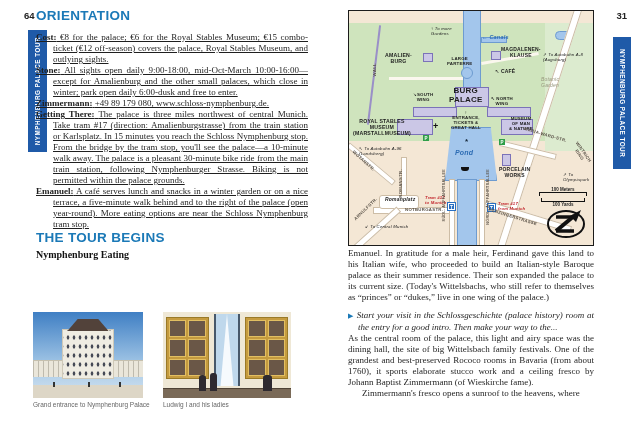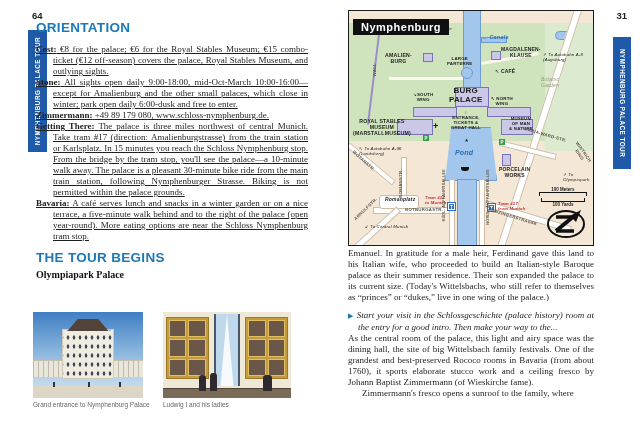--- a/index.html
+++ b/index.html
@@ -1,29 +1,29 @@
 <!DOCTYPE html>
 <html><head>
 <meta charset="utf-8">
 <style>
   html,body{margin:0;padding:0;background:#fff;}
   .spread{position:relative;width:640px;height:426px;background:#fff;overflow:hidden;
           font-family:"Liberation Serif",serif;color:#1f1f1f;}
   .page{position:absolute;top:0;width:320px;height:426px;}
   .page.left{left:0;} .page.right{left:320px;}
   .pagenum{position:absolute;top:10px;font-family:"Liberation Sans",sans-serif;font-weight:bold;font-size:9.5px;color:#222;}
-  .pagenum.l{left:32px;} .pagenum.r{right:13px;}
+  .pagenum.l{left:24px;} .pagenum.r{right:13px;}
   .tab{position:absolute;background:#1f5aa8;color:#fff;display:flex;align-items:center;justify-content:center;}
   .tab span{font-family:"Liberation Sans",sans-serif;font-weight:bold;font-size:6.3px;letter-spacing:.5px;writing-mode:vertical-rl;}
   .tab-left{left:28px;top:30px;width:19px;height:122px;}
   .tab-left span{transform:rotate(180deg);}
   .tab-right{left:293px;top:37px;width:18px;height:132px;}
-  .col{position:absolute;left:36px;top:20px;width:272px;}
+  .col{position:absolute;left:36px;top:8px;width:272px;}
   h1{font-family:"Liberation Sans",sans-serif;font-size:13.5px;color:#1b79b7;margin:0 0 9px;letter-spacing:.3px;}
-  h1.tour{margin-top:8px;margin-bottom:4px;}
+  h1.tour{margin-top:0;margin-bottom:4px;}
   h2.sub{font-size:10px;margin:3px 0 1px;color:#111;}
   p{margin:0;font-size:9px;line-height:11px;}
   .entry{padding-left:17px;text-indent:-17px;text-align:justify;text-decoration:underline;}
   .elabel{font-weight:bold;}
   .intro{text-align:justify;}
   
   .photo{position:absolute;top:312px;height:86px;overflow:hidden;background:#ddd;}
   .photo,.photo *{box-sizing:border-box;}
   #photo1{left:33px;width:110px;}
   #photo2{left:163px;width:128px;}
@@ -108,24 +108,24 @@
 
           <p class="entry"><b class="elabel">Cost:</b> <span>€8 for the palace; €6 for the Royal Stables Museum; €15 combo-ticket (€12 off-season) covers the palace, Royal Stables Museum, and outlying sights.</span></p>
 
           <p class="entry"><b class="elabel">Stone:</b> <span>All sights open daily 9:00-18:00, mid-Oct-March 10:00-16:00—except for Amalienburg and the other small palaces, which close in winter; park open daily 6:00-dusk and free to enter.</span></p>
 
           <p class="entry"><b class="elabel">Zimmermann:</b> <span>+49 89 179 080, www.schloss-nymphenburg.de.</span></p>
 
           <p class="entry"><b class="elabel">Getting There:</b> <span>The palace is three miles northwest of central Munich. Take tram #17 (direction: Amalienburgstrasse) from the train station or Karlsplatz. In 15 minutes you reach the Schloss Nymphenburg stop. From the bridge by the tram stop, you'll see the palace—a 10-minute walk away. The palace is a pleasant 30-minute bike ride from the main train station, following Nymphenburger Strasse. Biking is not permitted within the palace grounds.</span></p>
 
 
-          <p class="entry"><b class="elabel">Bavaria:</b> <span>A café serves lunch and snacks in a winter garden or on a nice terrace, a five-minute walk behind and to the right of the palace (open year-round). More eating options are near the Schloss Nymphenburg tram stop.</span></p>
+          <p class="entry"><b class="elabel">Emanuel:</b> <span>A café serves lunch and snacks in a winter garden or on a nice terrace, a five-minute walk behind and to the right of the palace (open year-round). More eating options are near the Schloss Nymphenburg tram stop.</span></p>
         </div>
       <h1 class="tour">THE TOUR BEGINS</h1>
-      <h2 class="sub">Olympiapark Palace</h2>
+      <h2 class="sub">Nymphenburg Eating</h2>
     </div>
 
     <div class="photo" id="photo1">
       <div class="sky"></div>
       <div class="wingrow"></div>
       <div class="facade"></div>
       <div class="roof"></div>
       <div class="plaza"></div>
       <div class="person" style="left:18%"></div>
       <div class="person" style="left:50%"></div>
@@ -306,23 +306,22 @@
 
           <span class="mlabel street vert tinystreet" style="left: 93px; top: 158px;"><span class="arr"></span><span class="txt">SÜDL. AUFFAHRTSALLEE</span></span>
 
           <span class="mlabel street vert tinystreet" style="left: 137px; top: 158px;"><span class="arr"></span><span class="txt">NÖRDL. AUFFAHRTSALLEE</span></span>
 
           <span class="mlabel to-note" style="left: 16px; top: 214px;"><span class="arr">↙ </span><span class="txt">To Central Munich</span></span>
 
           <span class="mlabel street" style="left: 2px; top: 196px; transform: rotate(-44deg);"><span class="arr"></span><span class="txt">ARNULFSTR.</span></span>
         </div>
 
-      <div class="titlebox">Nymphenburg</div>
     </div>
 
     <div class="rcol">
       <p>Emanuel. In gratitude for a male heir, Ferdinand gave this land to his Italian wife, who proceeded to build an Italian-style Baroque palace as their summer residence. Their son expanded the palace to its current size. (Today's Wittelsbachs, who still refer to themselves as “princes” or “dukes,” live in one wing of the palace.)</p>
       <p class="note"><span class="bullet">▶</span> <i>Start your visit in the Schlossgeschichte (palace history) room at the entry for a good intro. Then make your way to the...</i></p>
       <p>As the central room of the palace, this light and airy space was the dining hall, the site of big Wittelsbach family festivals. One of the grandest and best-preserved Rococo rooms in Bavaria (from about 1760), it sports elaborate stucco work and a ceiling fresco by Johann Baptist Zimmermann (of Wieskirche fame).</p>
-      <p class="indent1">Zimmermann's fresco opens a sunroof to the family, where</p>
+      <p class="indent1">Zimmermann's fresco opens a sunroof to the heavens, where</p>
     </div>
   </div>
 </div>
 
 </body></html>

